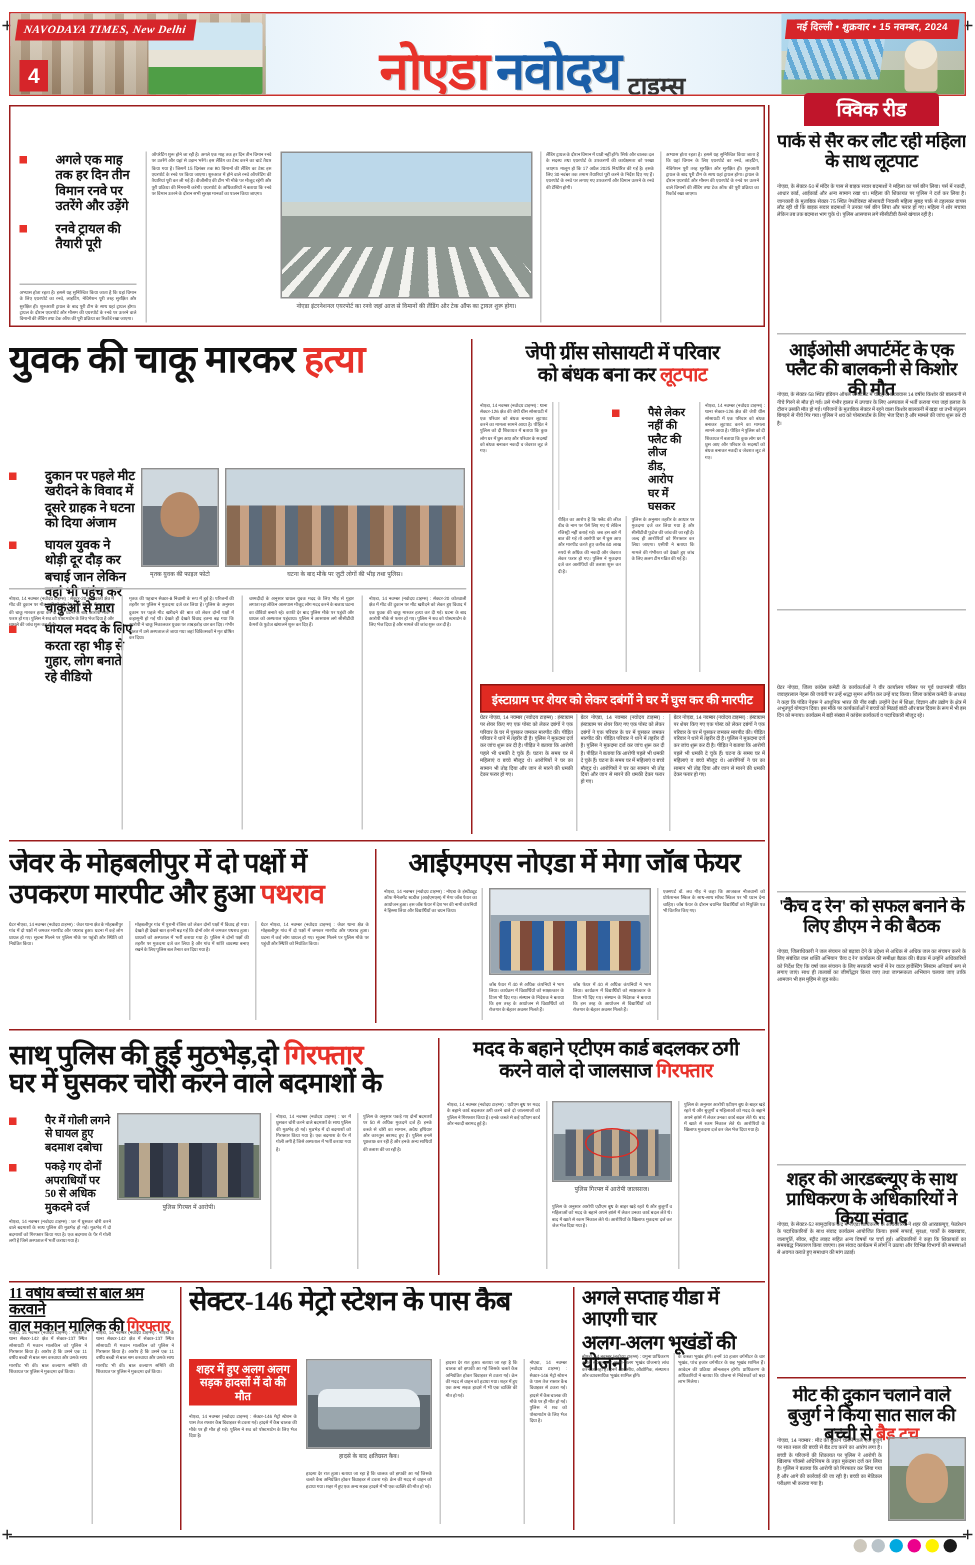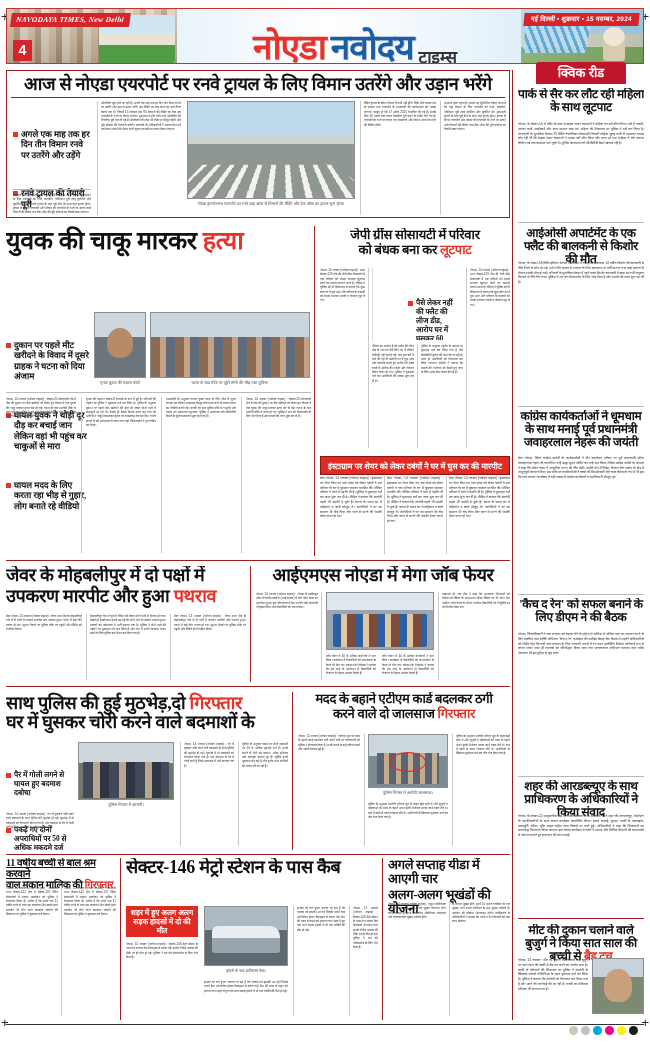--- a/index.html
+++ b/index.html
@@ -108,22 +108,22 @@
     hyphens: none;
   }
   .body-col.t4 { font-size: 3.4px; line-height: 4.8px; }
 
   .rule-v { position: absolute; width: 1px; background: #c9c9c9; }
   .rule-h { position: absolute; height: 1px; background: #b9b9b9; }
 
   
   .bullets { position: absolute; }
   .bullet-item {
-    display: flex; gap: 3px; margin-bottom: 4px;
-    font: bold 8.6px/1.22 "Liberation Serif", serif; color: #111; margin-top: 28px;
+    display: flex; gap: 19px; margin-bottom: 4px;
+    font: bold 8.6px/1.22 "Liberation Serif", serif; color: #111;
   }
   .bullet-item .sq {
     flex: 0 0 auto; width: 5px; height: 5px; background: #e8322a; margin-top: 3px;
   }
 
   .redbar {
     background: #e02a22; color: #fff; text-align: center;
     font-family: "Liberation Serif", serif; font-weight: bold;
     border: 1px solid #8d1410;
   }
@@ -216,21 +216,20 @@
       <span class="mh-navoday">नवोदय</span>
       <span class="mh-times">टाइम्स</span>
     </div>
     <div class="mh-photo-r"></div>
     <div class="date-ribbon">नई दिल्ली • शुक्रवार • 15 नवम्बर, 2024</div>
   </div>
 
   <div class="vline-page" style="left:512px;top:70px;width:1px;height:950px;"></div>
 
   <div class="box" style="left:6px;top:70px;width:504px;height:148px;">
-    <div class="hl hl-lg center" style="position:absolute;left:4px;top:4px;width:494px;border-bottom:1px solid #9b1c1c;padding-bottom:3px;">आज से नोएडा एयरपोर्ट पर रनवे ट्रायल के लिए विमान उतरेंगे और उड़ान भरेंगे</div>
 
     <div class="bullets" style="left:6px;top:30px;width:80px;">
       <div class="bullet-item">
         <span class="sq"></span>
         <span>अगले एक माह तक हर दिन तीन विमान रनवे पर उतरेंगे और उड़ेंगे</span>
       </div>
       <div class="bullet-item">
         <span class="sq"></span>
         <span>रनवे ट्रायल की तैयारी पूरी</span>
       </div>
@@ -439,21 +438,20 @@
     </div>
     <div class="rule-h" style="left:0;top:160px;width:126px;"></div>
 
     <div class="plain" style="left:0;top:165px;width:126px;height:175px;">
       <div class="hl hl-sm center" style="width:126px;">आईओसी अपार्टमेंट के एक फ्लैट की बालकनी से किशोर की मौत</div>
       <div class="body-col t4" style="position:absolute;left:0;top:34px;width:126px;height:138px;">नोएडा, के सेक्टर-58 स्थित इंडियन ऑयल अपार्टमेंट में चौदह के छात्रावास 14 वर्षीय किशोर की बालकनी से नीचे गिरने से मौत हो गई। उसे गंभीर हालत में उपचार के लिए अस्पताल में भर्ती कराया गया जहां इलाज के दौरान उसकी मौत हो गई। परिजनों के मुताबिक सेक्टर में रहने वाला किशोर बालकनी में खड़ा था तभी संतुलन बिगड़ने से नीचे गिर गया। पुलिस ने शव को पोस्टमार्टम के लिए भेज दिया है और मामले की जांच शुरू कर दी है।</div>
     </div>
     <div class="rule-h" style="left:0;top:344px;width:126px;"></div>
 
     <div class="plain" style="left:0;top:348px;width:126px;height:180px;">
-      <div class="hl hl-sm center" style="width:126px;">कांग्रेस कार्यकर्ताओं ने धूमधाम के साथ मनाई पूर्व प्रधानमंत्री जवाहरलाल नेहरू की जयंती</div>
       <div class="body-col t4" style="position:absolute;left:0;top:46px;width:126px;height:132px;">ग्रेटर नोएडा, जिला कांग्रेस कमेटी के कार्यकर्ताओं ने वीर कार्यालय परिसर पर पूर्व प्रधानमंत्री पंडित जवाहरलाल नेहरू की जयंती पर उन्हें श्रद्धा सुमन अर्पित कर उन्हें याद किया। जिला कांग्रेस कमेटी के अध्यक्ष ने कहा कि पंडित नेहरू ने आधुनिक भारत की नींव रखी। उन्होंने देश में शिक्षा, विज्ञान और उद्योग के क्षेत्र में अभूतपूर्व योगदान दिया। इस मौके पर कार्यकर्ताओं ने बच्चों को मिठाई बांटी और बाल दिवस के रूप में भी इस दिन को मनाया। कार्यक्रम में बड़ी संख्या में कांग्रेस कार्यकर्ता व पदाधिकारी मौजूद रहे।</div>
     </div>
     <div class="rule-h" style="left:0;top:532px;width:126px;"></div>
 
     <div class="plain" style="left:0;top:536px;width:126px;height:174px;">
       <div class="hl hl-sm center" style="width:126px;">'कैच द रेन' को सफल बनाने के लिए डीएम ने की बैठक</div>
       <div class="body-col t4" style="position:absolute;left:0;top:34px;width:126px;height:138px;">नोएडा, जिलाधिकारी ने जल संचयन को बढ़ावा देने के उद्देश्य से अधिक से अधिक जल का संचयन करने के लिए संबंधित जल शक्ति अभियान 'कैच द रेन' कार्यक्रम की समीक्षा बैठक की। बैठक में उन्होंने अधिकारियों को निर्देश दिए कि वर्षा जल संचयन के लिए सरकारी भवनों में रेन वाटर हार्वेस्टिंग सिस्टम अनिवार्य रूप से लगाए जाएं। साथ ही तालाबों का जीर्णोद्धार किया जाए तथा जागरूकता अभियान चलाया जाए ताकि आमजन भी इस मुहिम से जुड़ सके।</div>
     </div>
     <div class="rule-h" style="left:0;top:714px;width:126px;"></div>
 

